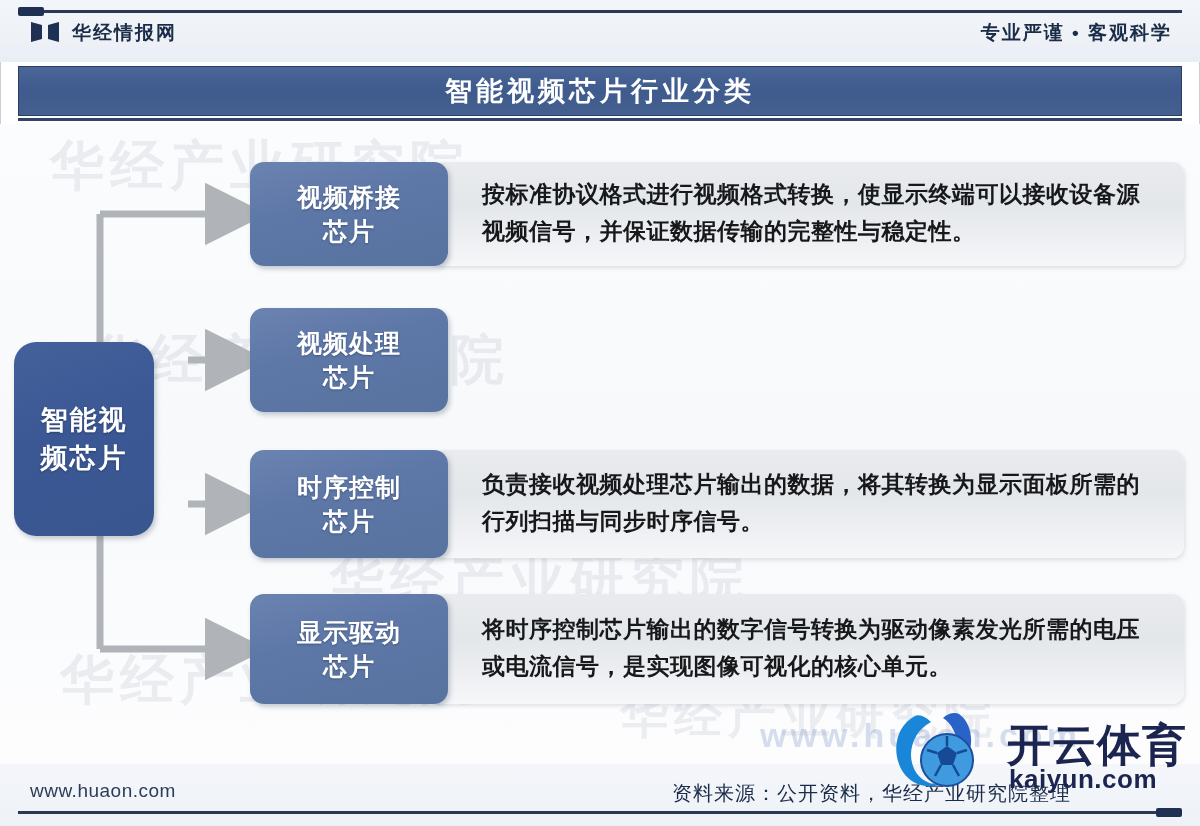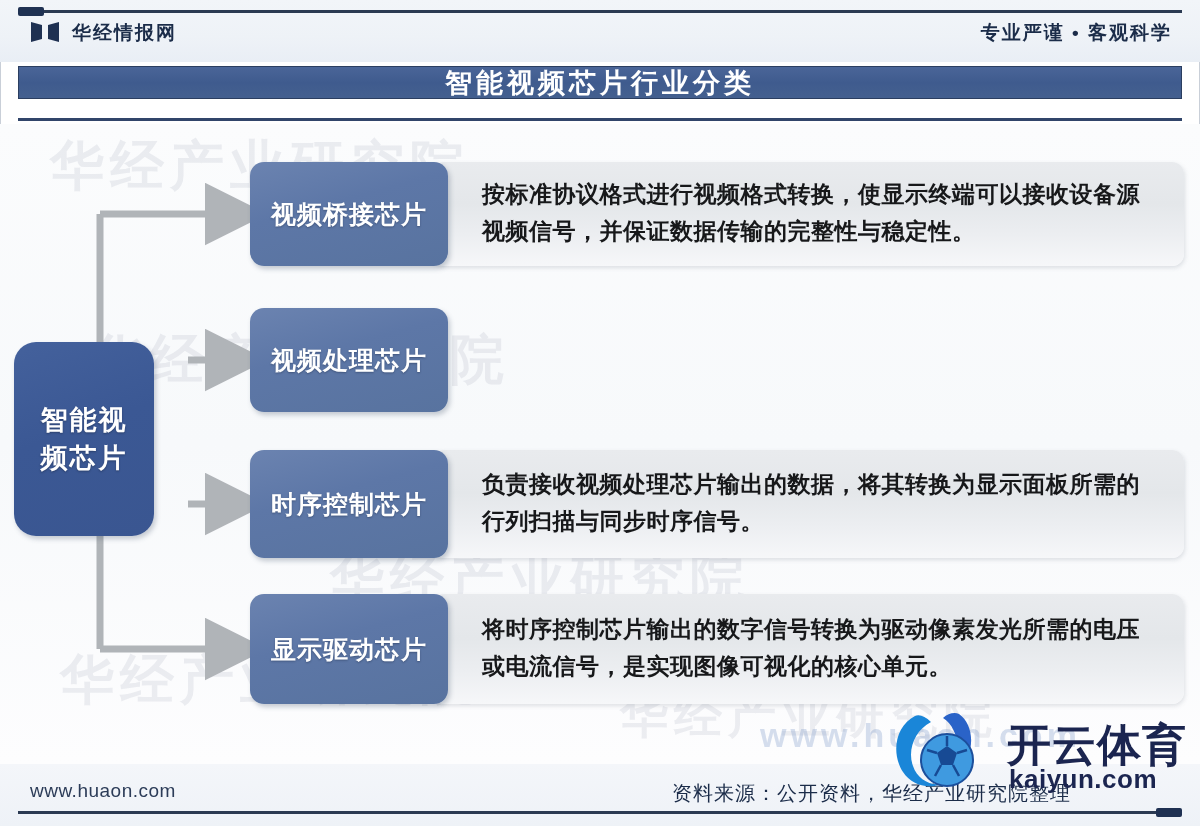--- a/index.html
+++ b/index.html
@@ -77,21 +77,21 @@
     letter-spacing: 2px;
     font-weight: 600;
     white-space: nowrap;
     margin-left: 28px;
   }
 
   
   .title-bar {
     position: absolute;
     left: 18px; top: 66px;
-    width: 1164px; height: 33px;
+    width: 1164px; height: 50px;
     background: linear-gradient(180deg,#4a6598 0%, #3f5b8e 50%, #44608f 100%);
     border: 1px solid #2b3e60;
     box-sizing: border-box;
     display: flex;
     align-items: center;
     justify-content: center;
   }
   .title-text {
     color: #ffffff;
     font-size: 27px;
@@ -173,21 +173,21 @@
   .row-4 { top: 470px; height: 110px; }
 
   .cat-box {
     position: relative;
     width: 198px;
     flex: 0 0 198px;
     background: linear-gradient(165deg,#6b83b0 0%, #5d77a7 40%, #58739f 100%);
     border-radius: 14px;
     box-shadow: 2px 3px 5px rgba(70,85,110,0.3);
     display: flex;
-    flex-direction: row;
+    flex-direction: column;
     align-items: center;
     justify-content: center;
     color: #ffffff;
     font-size: 25px;
     font-weight: 700;
     letter-spacing: 1px;
     line-height: 1.38;
     text-align: center;
     text-shadow: 0 1px 2px rgba(25,38,65,0.4);
     z-index: 2;

